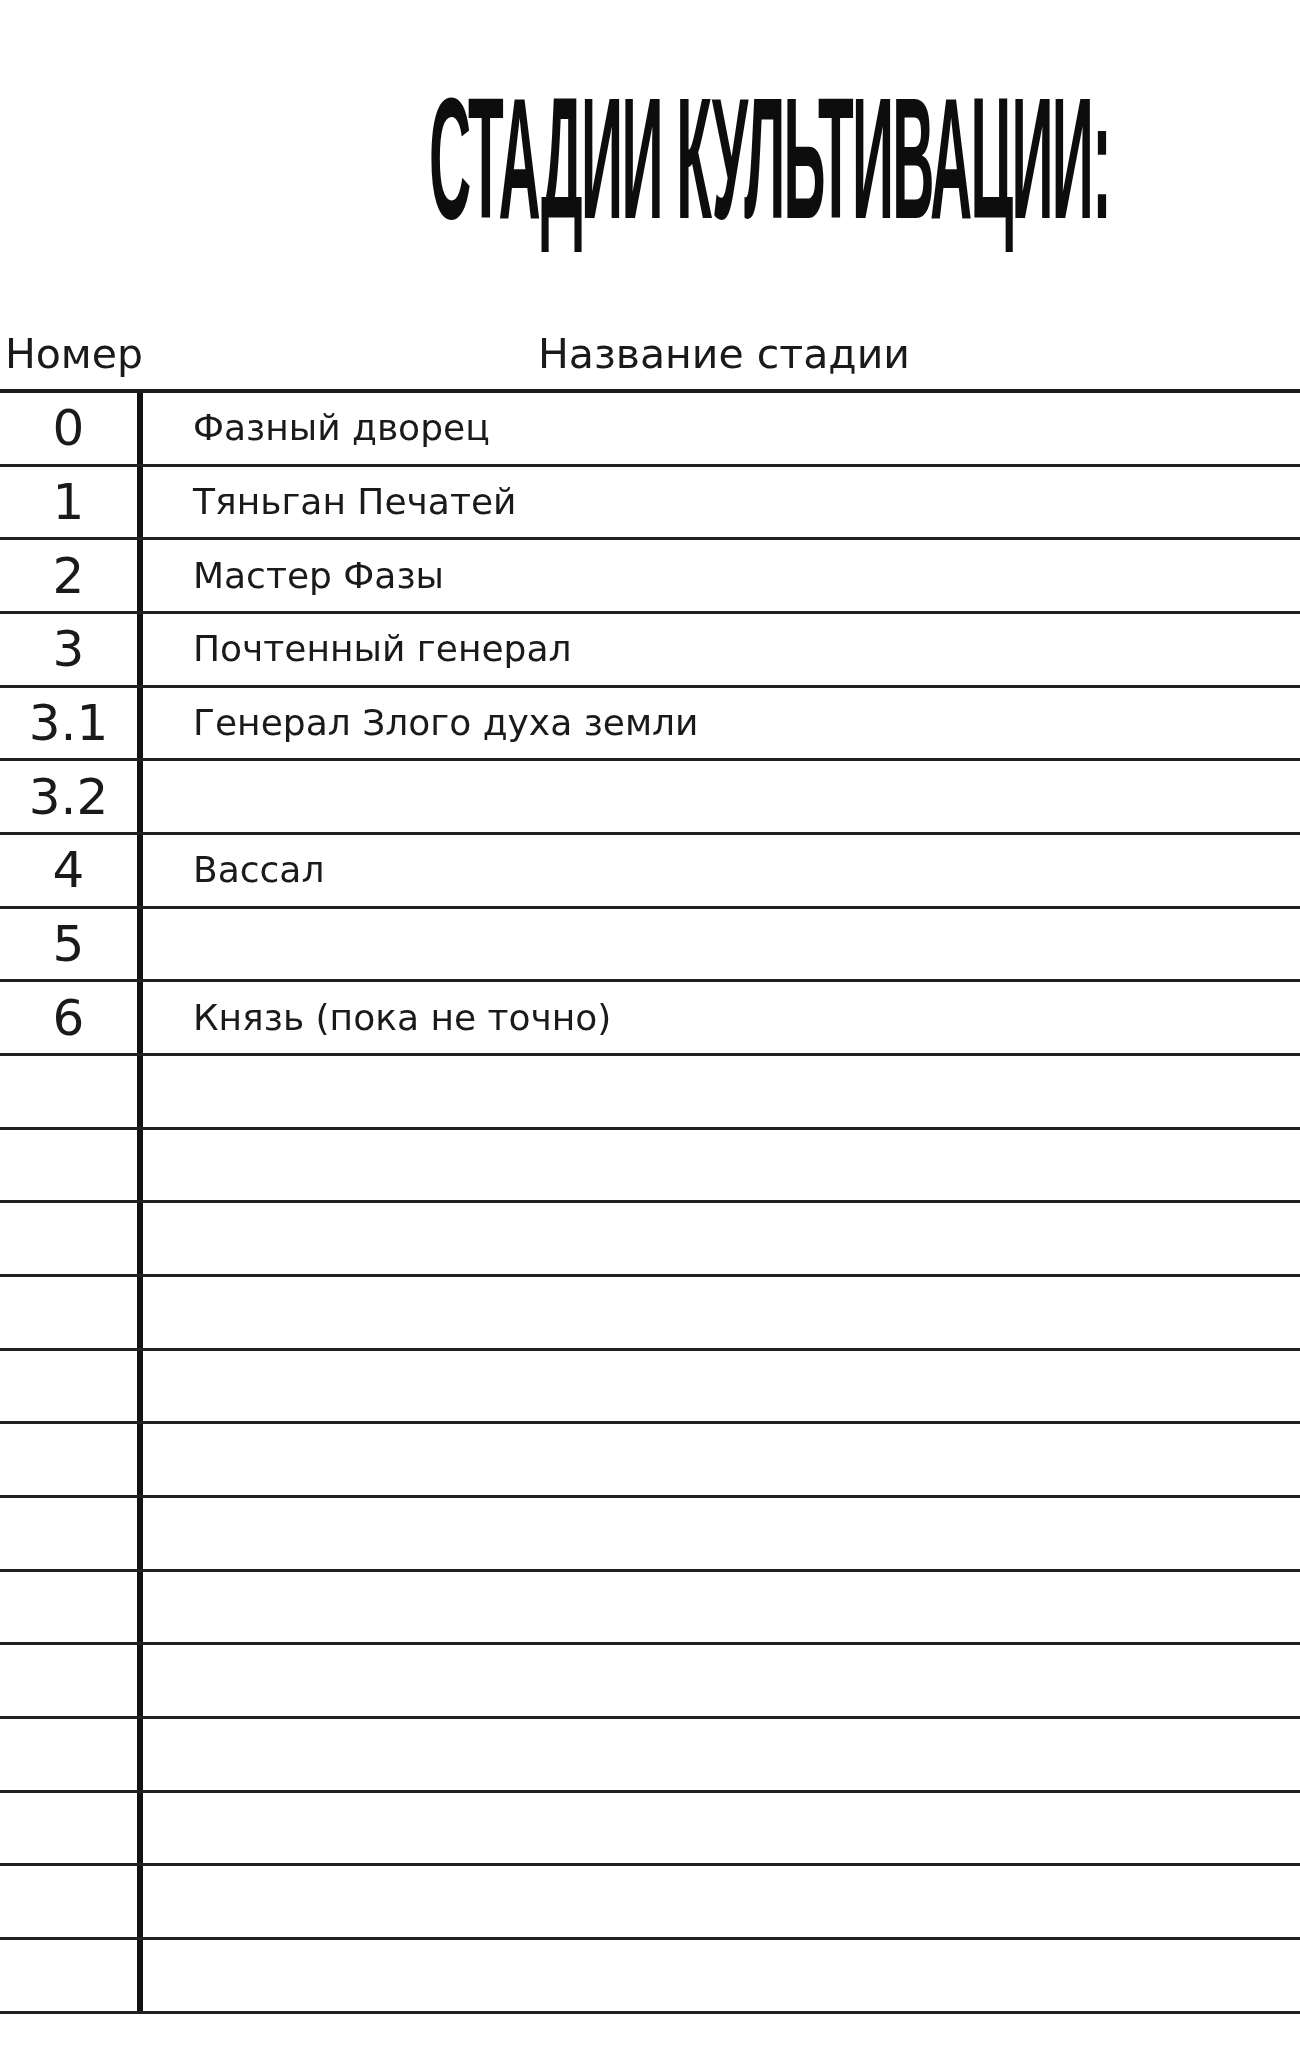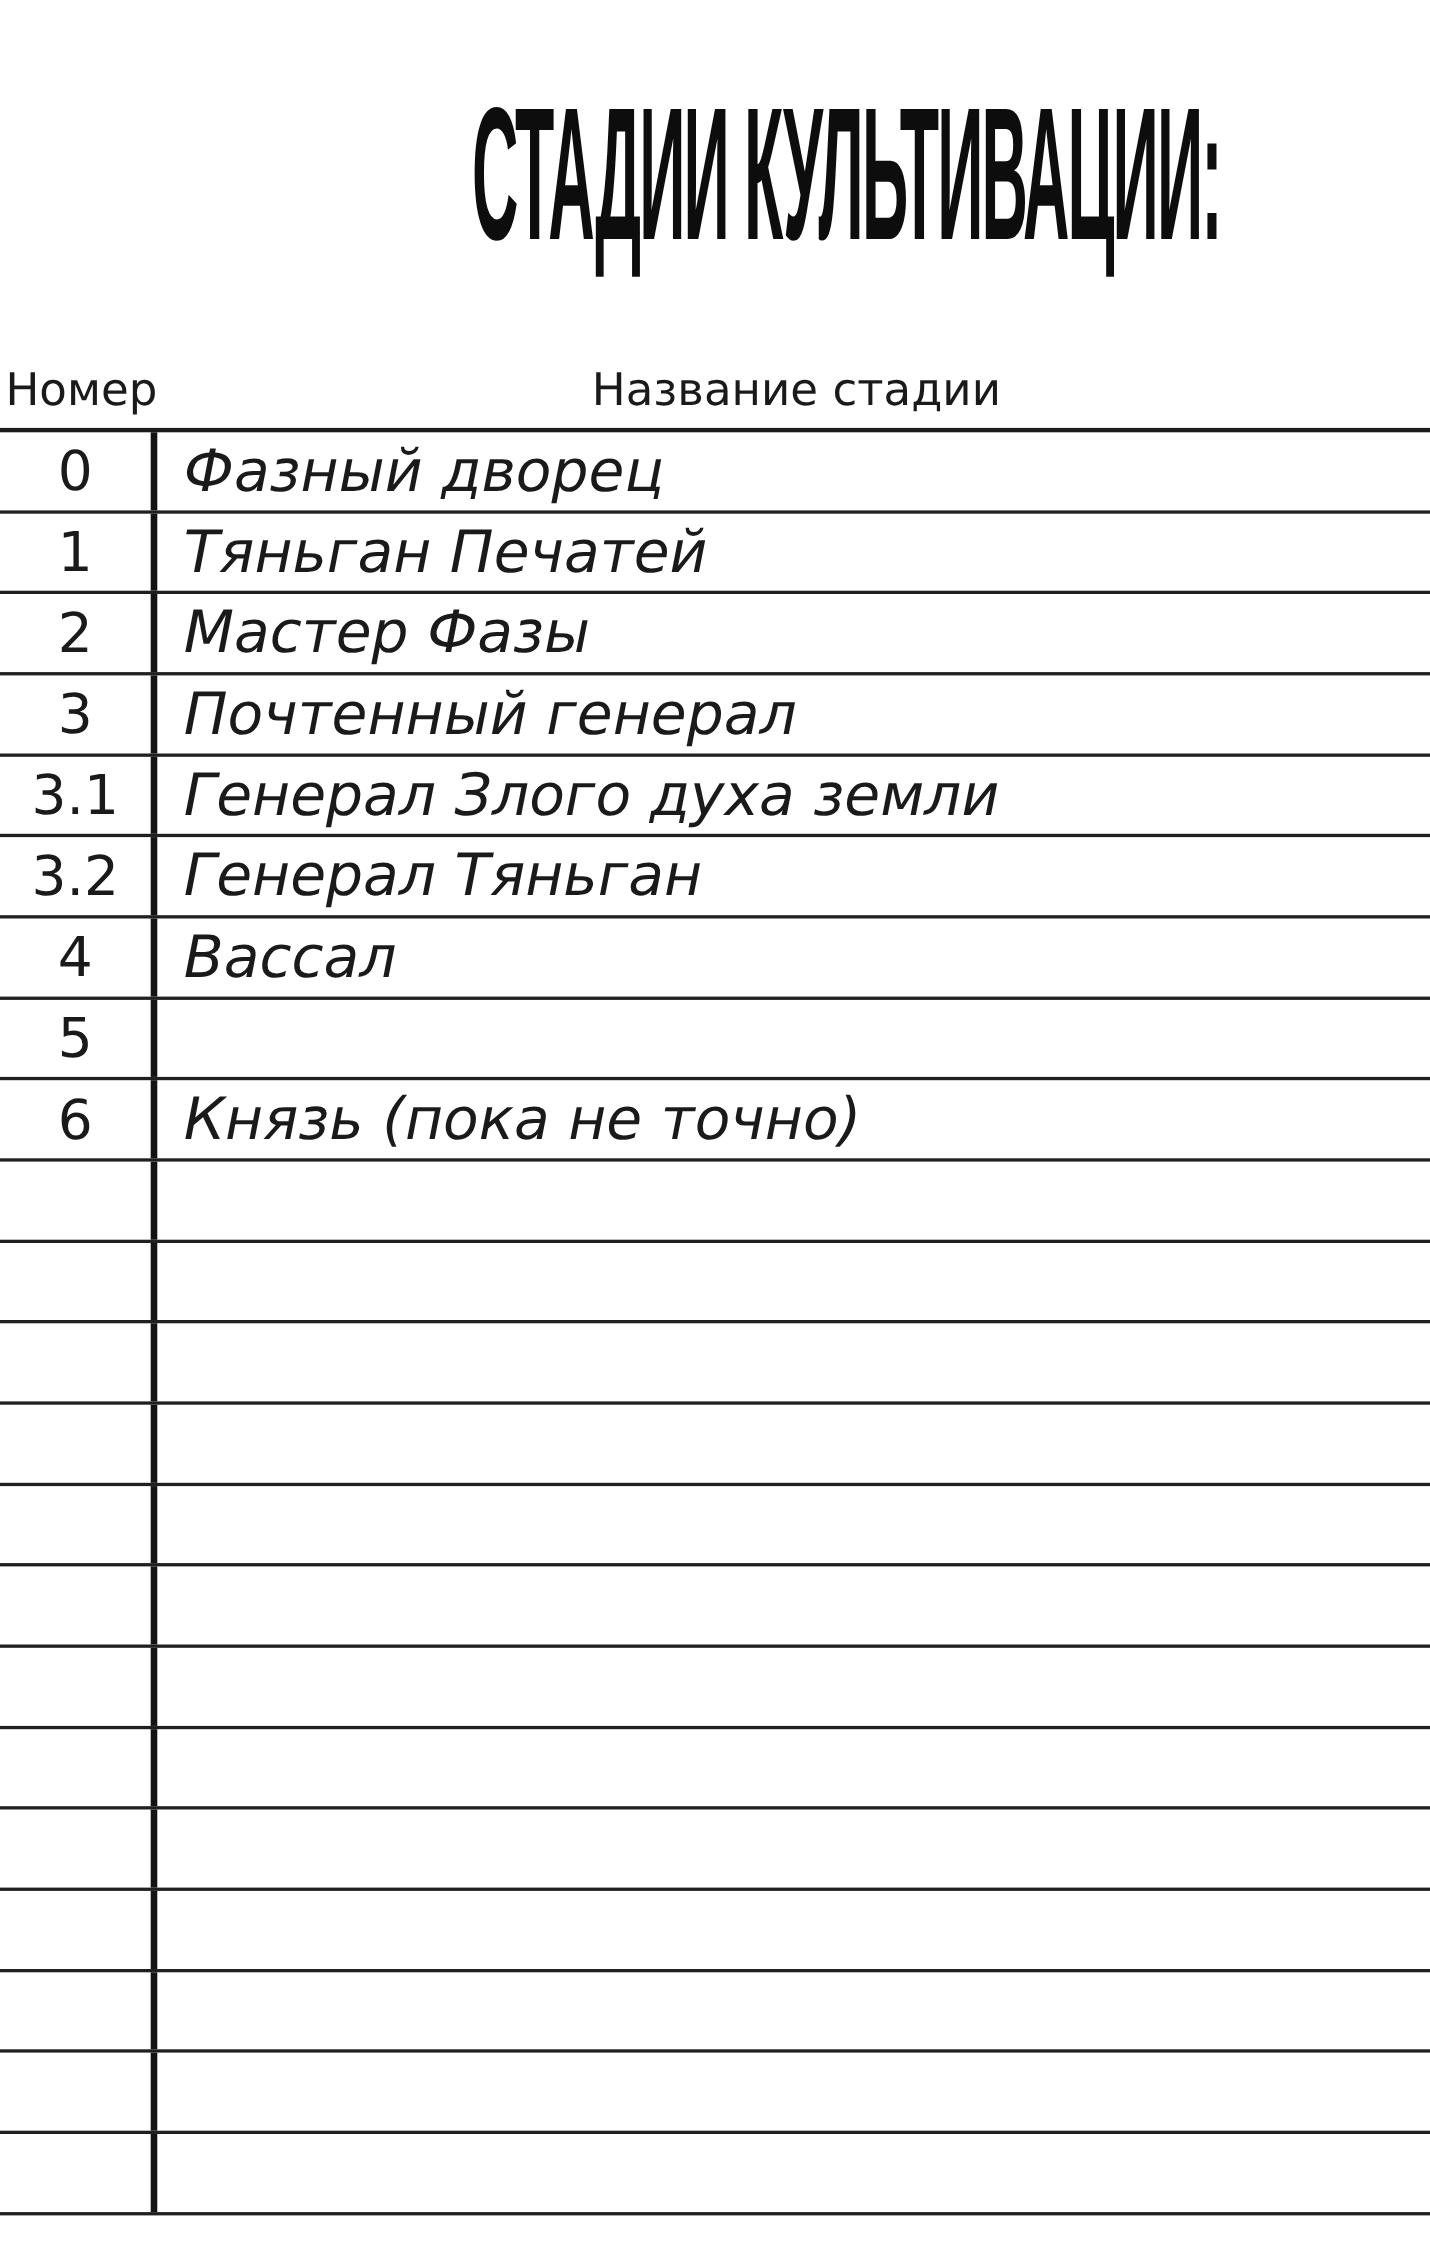--- a/index.html
+++ b/index.html
@@ -83,25 +83,24 @@
     display: flex;
     align-items: center;
     justify-content: center;
     font-size: 50px;
     line-height: 1;
   }
   .cell-name {
     flex: 1;
     display: flex;
     align-items: center;
-    padding-left: 24px;
-    font-size: 53px;
+    padding-left: 50px;
+    font-size: 36px;
     line-height: 1;
     white-space: nowrap;
-    font-style: italic;
   }
 </style>
 </head>
 <body>
 
 <div class="title">СТАДИИ КУЛЬТИВАЦИИ:</div>
 
 <div class="thead">
   <div class="num-h">Номер</div>
   <div class="name-h">Название стадии</div>
@@ -125,21 +124,20 @@
   <div class="row">
     <div class="cell-num">3</div>
     <div class="cell-name">Почтенный генерал</div>
   </div>
   <div class="row">
     <div class="cell-num">3.1</div>
     <div class="cell-name">Генерал Злого духа земли</div>
   </div>
   <div class="row">
     <div class="cell-num">3.2</div>
-    <div class="cell-name">Генерал Тяньган</div>
   </div>
   <div class="row">
     <div class="cell-num">4</div>
     <div class="cell-name">Вассал</div>
   </div>
   <div class="row">
     <div class="cell-num">5</div>
   </div>
   <div class="row">
     <div class="cell-num">6</div>

